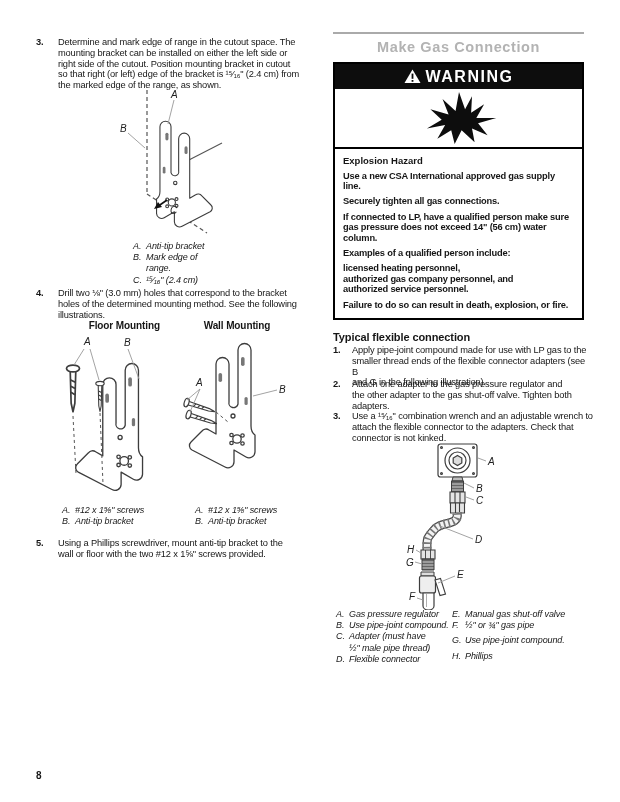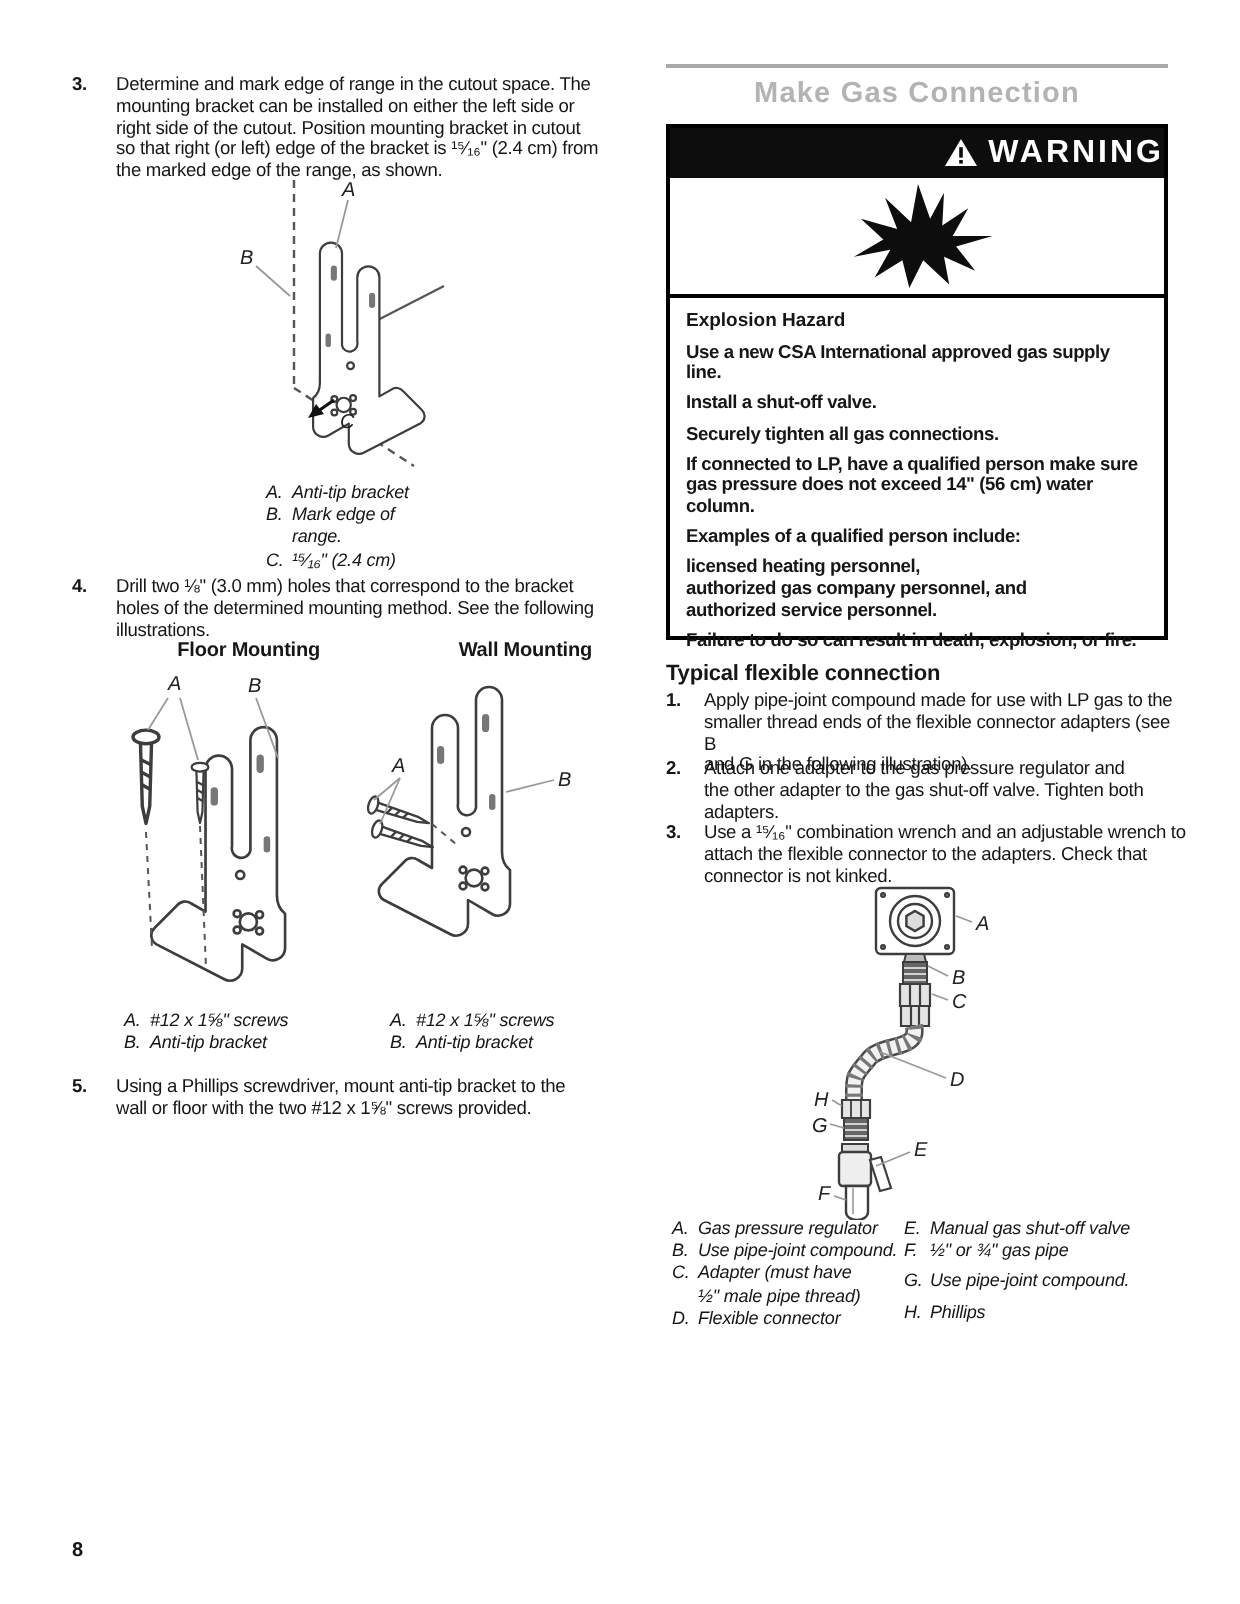--- a/index.html
+++ b/index.html
@@ -18,21 +18,21 @@
   .leg .row{display:flex;}
   .leg .k{width:13px;flex:none;}
   .leg .t{white-space:pre-line;}
   
   .rule{position:absolute;left:333px;top:32px;width:251px;height:2px;background:#aaa;}
   .gas-title{position:absolute;left:333px;top:39px;width:251px;text-align:center;
              font-size:14.5px;letter-spacing:0.6px;color:#b3b3b3;font-weight:700;}
   
   .warnbox{position:absolute;left:333px;top:62px;width:251px;height:258px;
            border:2px solid #000;box-sizing:border-box;background:#fff;}
-  .warnbar{height:25px;background:#0d0d0d;display:flex;align-items:center;justify-content:flex-end;gap:5px;}
+  .warnbar{height:25px;background:#0d0d0d;display:flex;align-items:center;justify-content:center;gap:5px;}
   .warnbar span{color:#fff;font-weight:700;font-size:16px;letter-spacing:1.5px;}
   .warnicon{height:58px;border-bottom:2px solid #000;display:flex;align-items:center;justify-content:center;}
   .warntext{padding:4px 8px 0 8px;}
   .warntext .hz{text-align:left;font-size:9.5px;font-weight:700;margin:2px 0 1px 0;}
   .warntext p{margin:4.6px 0;font-size:9.3px;line-height:10.6px;font-weight:700;
               letter-spacing:-0.2px;white-space:pre-line;}
   
   svg text{font-family:"Liberation Sans","DejaVu Sans",sans-serif;font-style:italic;
            font-size:10px;fill:#222;}
   .art path,.art rect,.art circle,.art ellipse,.art polygon{vector-effect:non-scaling-stroke;}
@@ -111,21 +111,21 @@
   </div>
 
   <div class="step" style="left:36px;top:288px;width:286px">
     <span class="num">4.</span>
     <div class="txt">Drill two ⅛" (3.0 mm) holes that correspond to the bracket
 holes of the determined mounting method. See the following
 illustrations.</div>
   </div>
 
   <div class="subhead" style="left:40px;top:320px;width:120px;text-align:right">Floor Mounting</div>
-  <div class="subhead" style="left:178px;top:320px;width:118px;text-align:right">Wall Mounting</div>
+  <div class="subhead" style="left:178px;top:320px;width:118px;text-align:center">Wall Mounting</div>
 
   <svg class="abs art" style="left:40px;top:334px" width="142" height="176" viewBox="0 0 142 176">
     <use href="#bkt" transform="translate(24,28) scale(1.02)"></use>
     <line x1="33" y1="82" x2="36" y2="140" stroke="#555" stroke-width="1" stroke-dasharray="3,3"></line>
     <line x1="60" y1="79" x2="63" y2="150" stroke="#555" stroke-width="1" stroke-dasharray="3,3"></line>
     <use href="#nail" transform="translate(33,32) scale(1.55)"></use>
     <use href="#nail" transform="translate(60,48)"></use>
     <line x1="44" y1="15" x2="34" y2="31" stroke="#999" stroke-width="0.9"></line>
     <line x1="50" y1="15" x2="59" y2="46" stroke="#999" stroke-width="0.9"></line>
     <line x1="88" y1="15" x2="99" y2="45" stroke="#999" stroke-width="0.9"></line>
@@ -185,21 +185,20 @@
       <span>WARNING</span>
     </div>
     <div class="warnicon">
       <svg width="80" height="52" viewBox="0 0 90 60">
         <polygon fill="#0d0d0d" points="45,0 52,20 60,5 59,24 74,14 65,30 88,30 67,36 78,50 60,42 63,58 48,44 40,60 36,44 20,54 29,38 8,42 25,32 12,20 33,26 26,8 41,22"></polygon>
       </svg>
     </div>
     <div class="warntext">
       <div class="hz">Explosion Hazard</div>
       <p>Use a new CSA International approved gas supply line.</p>
-      <p>Install a shut-off valve.</p>
       <p>Securely tighten all gas connections.</p>
       <p>If connected to LP, have a qualified person make sure
 gas pressure does not exceed 14" (56 cm) water
 column.</p>
       <p>Examples of a qualified person include:</p>
       <p style="margin:2px 0">licensed heating personnel,
 authorized gas company personnel, and
 authorized service personnel.</p>
       <p>Failure to do so can result in death, explosion, or fire.</p>
     </div>

